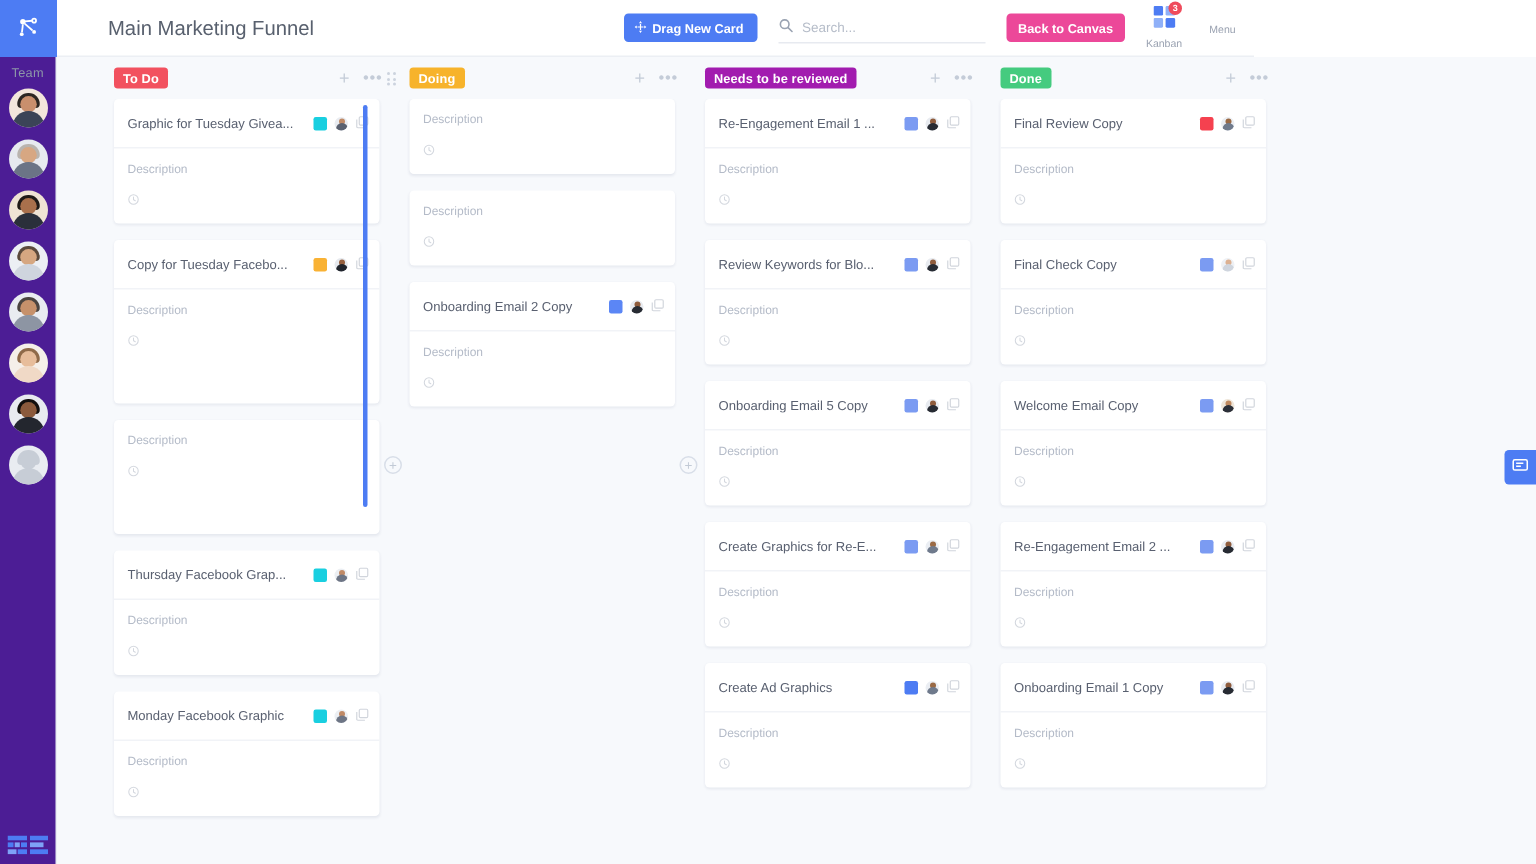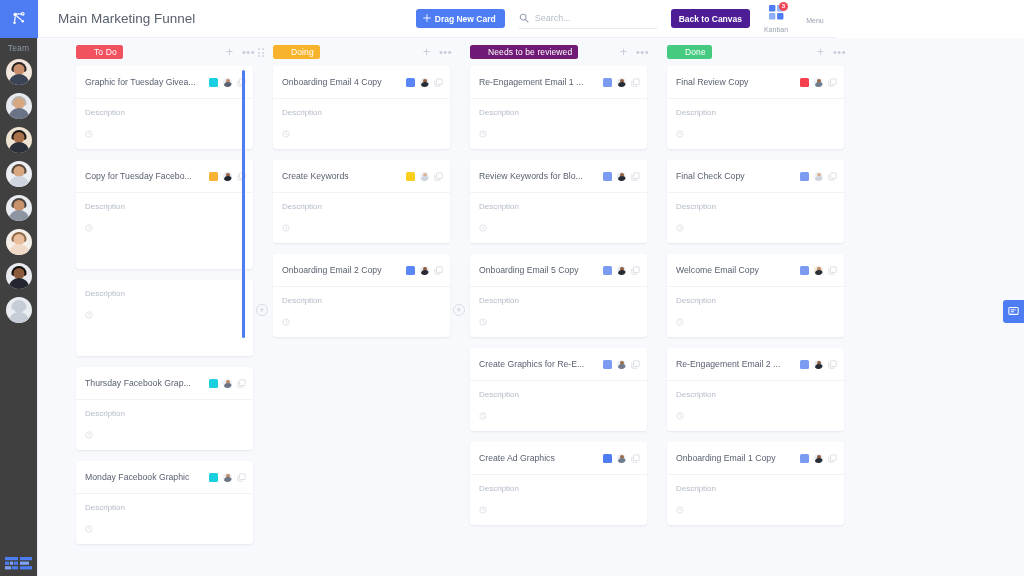--- a/index.html
+++ b/index.html
@@ -7,21 +7,21 @@
     width: 1024px; height: 576px;
     overflow: hidden;
     font-family: "Liberation Sans", sans-serif;
     background: #ffffff;
   }
 
   
   #sidebar {
     position: absolute; left: 0; top: 0;
     width: 38px; height: 576px;
-    background: #404040;
+    background: #4c1d95;
     border-right: 1px solid #e9edf3;
     z-index: 30;
   }
   #brand-tile {
     width: 38px; height: 38px;
     background: #4d7cf3;
     display: flex; align-items: center; justify-content: center;
   }
   #brand-tile svg { display: block; }
   .team-label {
@@ -64,20 +64,21 @@
   }
 
   
   #topbar {
     position: absolute; left: 38px; top: 0;
     width: 798px; height: 38px;
     background: #ffffff;
     border-bottom: 1px solid #eceff4;
     display: flex; align-items: center;
     z-index: 20;
+    padding-left: 14px;
   }
   #board-title {
     margin-left: 20px;
     font-size: 13.5px;
     color: #58606e;
     font-weight: 400;
   }
   #topbar-right {
     margin-left: auto;
     display: flex; align-items: center;
@@ -106,21 +107,21 @@
   }
   #search-input {
     border: none; outline: none;
     font-size: 9px; color: #8b94a3;
     font-family: "Liberation Sans", sans-serif;
     width: 110px; background: transparent;
   }
   #search-input::placeholder { color: #b6bdc9; }
   #back-to-canvas {
     margin-left: 14px;
-    background: #4c1d95; color: #fff;
+    background: #ec4899; color: #fff;
     border: none; border-radius: 3px;
     height: 19px; padding: 0 8px;
     font-size: 8.5px; font-weight: bold;
     cursor: pointer; white-space: nowrap;
     display:flex; align-items:center;
   }
   .top-icon-btn {
     display: flex; flex-direction: column; align-items: center;
     justify-content: center;
     margin-left: 13px;
@@ -162,23 +163,23 @@
   }
   .col-header {
     position: absolute; top: 3px; left: 0;
     width: 197px; height: 22px;
     display: flex; align-items: center;
     padding: 0 8px 0 10px;
   }
   .col-chip {
     color: #ffffff;
     font-size: 8.5px;
-    font-weight: normal;
+    font-weight: bold;
     border-radius: 2.5px;
-    padding: 3px 6px 3px 18px;
+    padding: 3px 6px 3px 6px;
     line-height: 1;
     letter-spacing: .1px;
   }
   .col-actions {
     margin-left: auto;
     display: flex; align-items: center; gap: 9px;
     color: #c4ccd8;
   }
   .col-plus { font-size: 12px; line-height: 1; cursor: pointer; color:#c4ccd8;}
   .col-dots { font-size: 11px; line-height: 1; cursor: pointer; letter-spacing: .5px; color:#c4ccd8;}
@@ -517,53 +518,29 @@
       <div class="column">
         <div class="col-header">
           <span class="col-chip" style="background:#f7b32b">Doing</span>
           <span class="col-actions">
             <span class="col-plus">+</span>
             <span class="col-dots">•••</span>
           </span>
         </div>
         <div class="col-body">
           <div class="card">
-            <div class="card-top">
-              <span class="card-title">Onboarding Email 4 Copy</span>
-              <span class="tag-swatch" style="background:#5b86f5"></span>
-              <span class="mini-avatar" style="background:#e8ebf0">
-                <i class="mhead" style="background:#8f5c3c"></i>
-                <i class="mbody" style="background:#272b33"></i>
-              </span>
-              <span class="stack-icon"><svg width="9" height="9" viewBox="0 0 16 16" fill="none" stroke="#9aa3b2" stroke-width="1.4">
-                  <rect x="4.5" y="1.5" width="10" height="10" rx="1.4"></rect>
-                  <path d="M11.2 14.5 H2.8 A1.3 1.3 0 0 1 1.5 13.2 V4.8"></path>
-                </svg></span>
-            </div>
-            <div class="card-body">
-              <div class="card-desc">Description</div>
-              <span class="clock-icon"><svg width="8" height="8" viewBox="0 0 16 16" fill="none" stroke="#a9b1bf" stroke-width="1.4">
-                  <circle cx="8" cy="8" r="6.3"></circle>
-                  <path d="M8 4.6 V8.2 L10.4 9.6" stroke-linecap="round"></path>
-                </svg></span>
-            </div>
-          </div>
-          <div class="card">
-            <div class="card-top">
-              <span class="card-title">Create Keywords</span>
-              <span class="tag-swatch" style="background:#f9cf1c"></span>
-              <span class="mini-avatar" style="background:#eef1f5">
-                <i class="mhead" style="background:#dcb192"></i>
-                <i class="mbody" style="background:#cfd5de"></i>
-              </span>
-              <span class="stack-icon"><svg width="9" height="9" viewBox="0 0 16 16" fill="none" stroke="#9aa3b2" stroke-width="1.4">
-                  <rect x="4.5" y="1.5" width="10" height="10" rx="1.4"></rect>
-                  <path d="M11.2 14.5 H2.8 A1.3 1.3 0 0 1 1.5 13.2 V4.8"></path>
-                </svg></span>
-            </div>
+            <div class="card-body">
+              <div class="card-desc">Description</div>
+              <span class="clock-icon"><svg width="8" height="8" viewBox="0 0 16 16" fill="none" stroke="#a9b1bf" stroke-width="1.4">
+                  <circle cx="8" cy="8" r="6.3"></circle>
+                  <path d="M8 4.6 V8.2 L10.4 9.6" stroke-linecap="round"></path>
+                </svg></span>
+            </div>
+          </div>
+          <div class="card">
             <div class="card-body">
               <div class="card-desc">Description</div>
               <span class="clock-icon"><svg width="8" height="8" viewBox="0 0 16 16" fill="none" stroke="#a9b1bf" stroke-width="1.4">
                   <circle cx="8" cy="8" r="6.3"></circle>
                   <path d="M8 4.6 V8.2 L10.4 9.6" stroke-linecap="round"></path>
                 </svg></span>
             </div>
           </div>
           <div class="card">
             <div class="card-top">
@@ -583,21 +560,21 @@
               <span class="clock-icon"><svg width="8" height="8" viewBox="0 0 16 16" fill="none" stroke="#a9b1bf" stroke-width="1.4">
                   <circle cx="8" cy="8" r="6.3"></circle>
                   <path d="M8 4.6 V8.2 L10.4 9.6" stroke-linecap="round"></path>
                 </svg></span>
             </div>
           </div>
         </div>
       </div>
       <div class="column">
         <div class="col-header">
-          <span class="col-chip" style="background:#701a75">Needs to be reviewed</span>
+          <span class="col-chip" style="background:#a21caf">Needs to be reviewed</span>
           <span class="col-actions">
             <span class="col-plus">+</span>
             <span class="col-dots">•••</span>
           </span>
         </div>
         <div class="col-body">
           <div class="card">
             <div class="card-top">
               <span class="card-title">Re-Engagement Email 1 ...</span>
               <span class="tag-swatch" style="background:#7b9bf2"></span>

